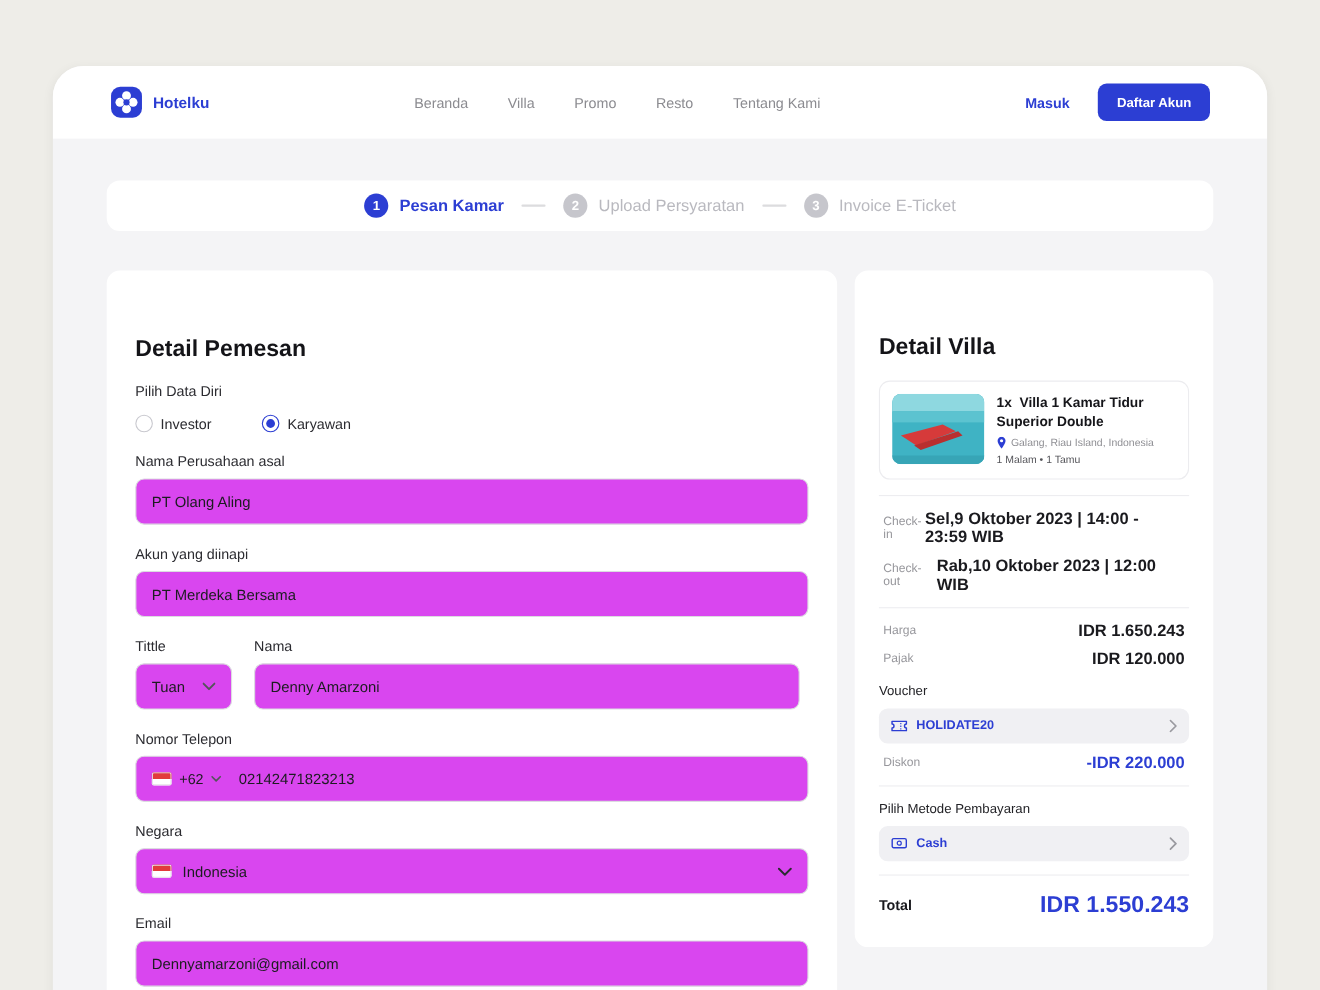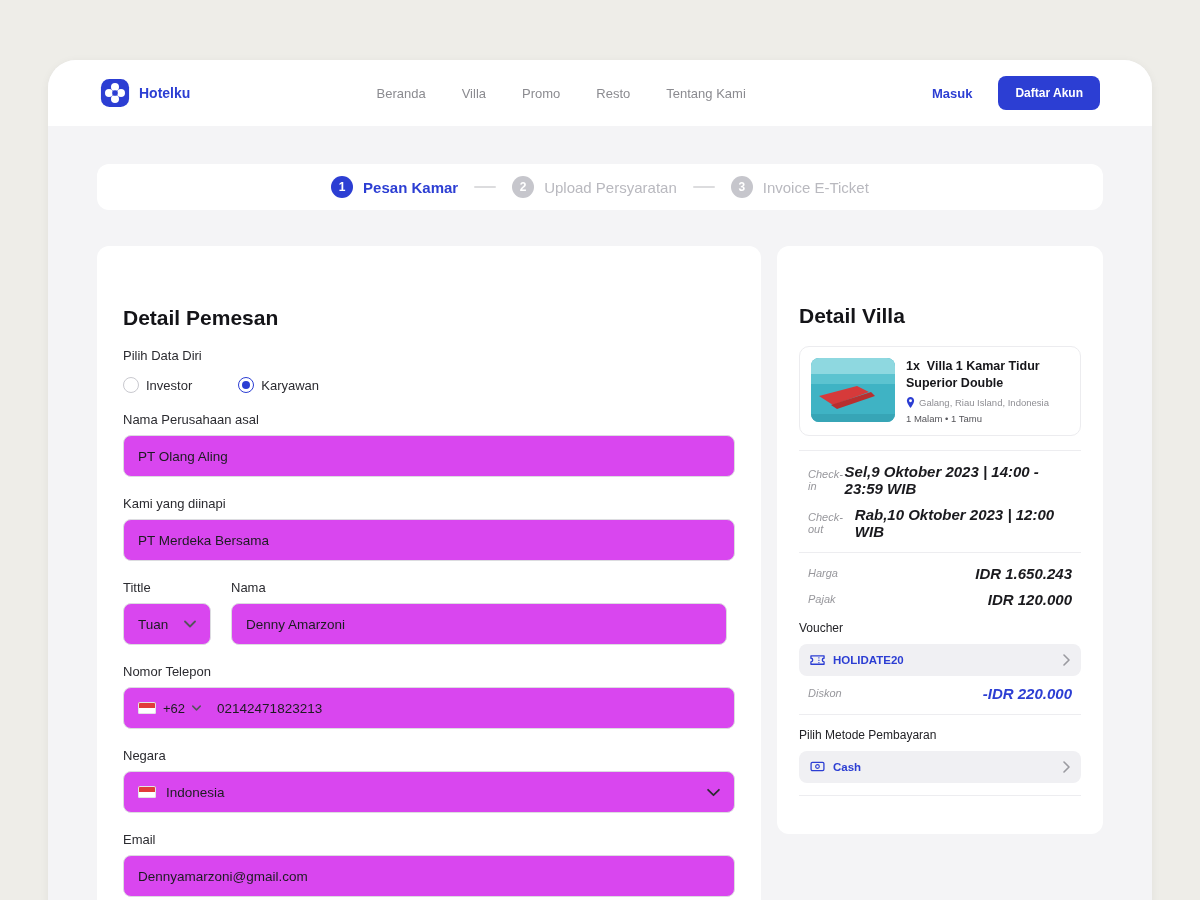--- a/index.html
+++ b/index.html
@@ -89,21 +89,21 @@
   .villa-box {
     border:1px solid #ececef; border-radius:10px; padding:11px;
     display:flex; gap:11px; margin-bottom:14px;
   }
   .villa-img { width:84px; height:64px; border-radius:8px; overflow:hidden; flex:none; }
   .villa-name { font-size:12.5px; font-weight:bold; color:#16161a; line-height:1.35; }
   .villa-loc { display:flex; align-items:center; gap:4px; margin-top:5px;
     font-size:9.5px; color:#8e8e93; }
   .villa-meta { margin-top:5px; font-size:9.5px; color:#55555a; }
   .divider { border-top:1px solid #ededf0; margin:12px 0; }
-  .srow { display:flex; justify-content:space-between; align-items:center; margin:9px 9px;font-style:italic; }
+  .srow { display:flex; justify-content:space-between; align-items:center; margin:9px 4px; }
   .srow-label { font-size:11px; color:#97979c; }
   .srow-value { font-size:15px; font-weight:bold; color:#1a1a1e; }
   .srow-value.blue { color:var(--accent); }
   .section-label { font-size:12px; color:#232327; margin:13px 0 9px; }
   .pick-row {
     background:#f0f0f3; border-radius:8px; height:32px; display:flex;
     align-items:center; gap:8px; padding:0 11px; cursor:pointer; margin-bottom:4px;
   }
   .pick-text { font-size:11.5px; font-weight:bold; color:var(--accent); }
   .pick-chevron { margin-left:auto; display:flex; }
@@ -182,21 +182,21 @@
             <span class="radio-circle">
                 <span class="radio-dot"></span>
               </span>
             <span>Karyawan</span>
           </div>
         </div>
 
         <div class="field-label">Nama Perusahaan asal</div>
         <input class="input" value="PT Olang Aling" style="">
 
-        <div class="field-label">Kami yang diinapi</div>
+        <div class="field-label">Akun yang diinapi</div>
         <input class="input" value="PT Merdeka Bersama" style="">
 
         <div class="field-row">
           <div class="col-title">
             <div class="field-label">Tittle</div>
             <div class="input select">
               <span>Tuan</span>
               <span class="icon">
                 <svg width="12" height="8" viewBox="0 0 12 8">
                     <path d="M1 1.5 L6 6.5 L11 1.5" stroke="#54545a" stroke-width="1.8" fill="none" stroke-linecap="round" stroke-linejoin="round"></path>
@@ -324,17 +324,21 @@
           <span class="pick-text">Cash</span>
           <span class="pick-chevron icon">
             <svg width="7" height="12" viewBox="0 0 7 12">
                 <path d="M1 1 L6 6 L1 11" stroke="#9a9aa0" stroke-width="1.6" fill="none" stroke-linecap="round" stroke-linejoin="round"></path>
               </svg>
           </span>
         </div>
 
         <div class="divider"></div>
 
+        <div class="total-row">
+          <span class="total-label">Total</span>
+          <span class="total-value">IDR 1.550.243</span>
+        </div>
       </div>
 
     </div>
   </div>
 </div>
 
 </body></html>

